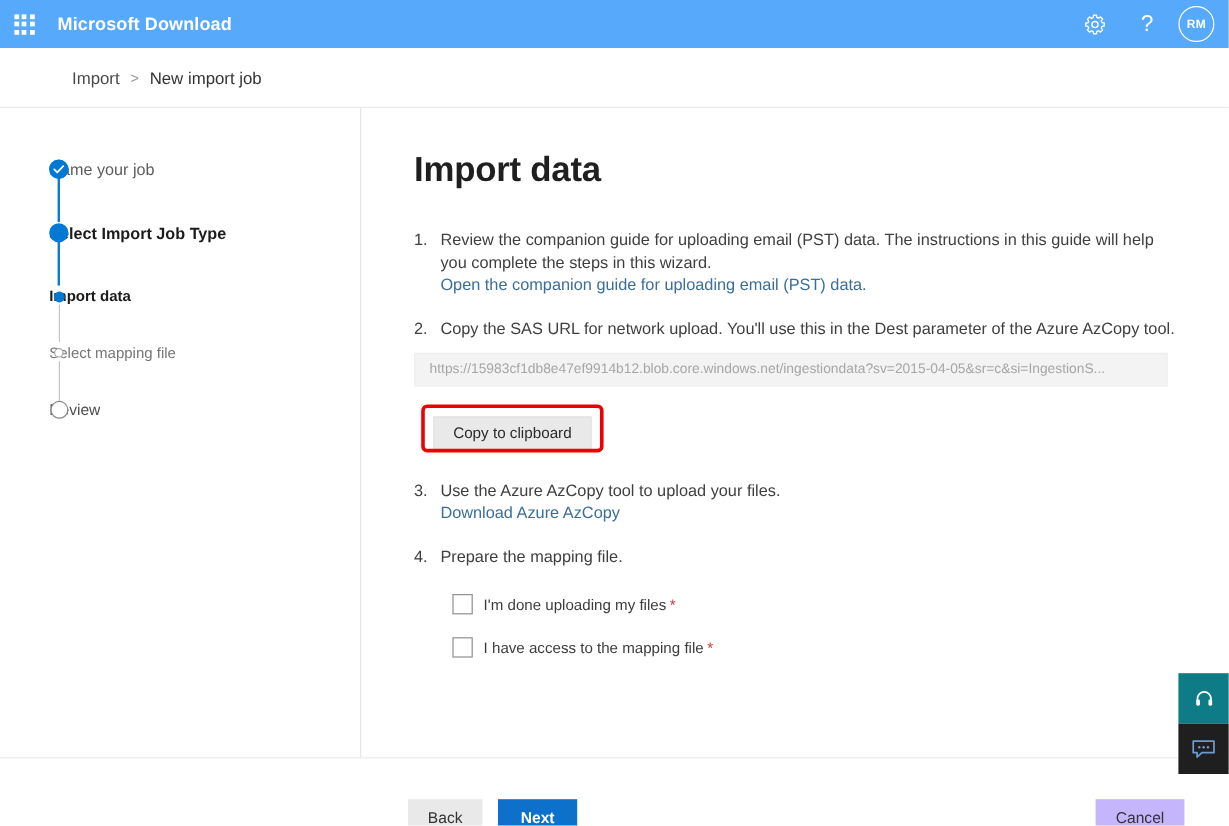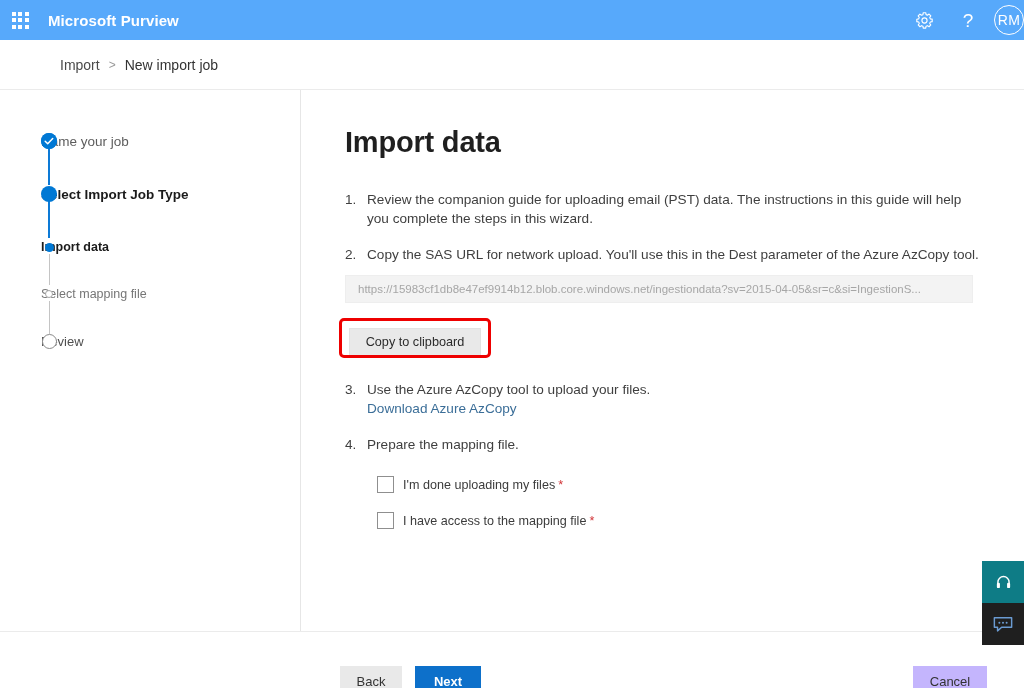--- a/index.html
+++ b/index.html
@@ -59,24 +59,24 @@
     cursor: pointer;
     color: #ffffff;
   }
   .suite-btn svg { display: block; }
   .qmark { font-size: 19px; color: #fff; line-height: 1; font-weight: 400; }
   .avatar {
     width: 30px; height: 30px;
     border-radius: 50%;
     border: 1.4px solid #ffffff;
     color: #ffffff;
-    font-size: 14px;
-    font-weight: 400;
-    display: flex; align-items: center; justify-content: center;
-    margin-left: 4px;
+    font-size: 10px;
+    font-weight: 700;
+    display: flex; align-items: center; justify-content: center;
+    margin-right: 12px; margin-left: 4px;
     letter-spacing: .3px;
     cursor: pointer;
   }
 
   
   .breadcrumb-bar {
     position: absolute;
     top: 41px; left: 0;
     width: 1024px; height: 49px;
     border-bottom: 1px solid #ebebeb;
@@ -235,21 +235,21 @@
     font-size: 11.5px;
     color: #a6a6a6;
     white-space: nowrap;
     overflow: hidden;
   }
 
   
   .copy-wrap {
     position: relative;
     width: 148px;
-    margin: 25px 0 24px 4px;
+    margin: 25px 0 24px 16px;
   }
   .copy-highlight {
     position: absolute;
     left: -10px; top: -10px;
     width: 152px; height: 40px;
     border: 3px solid #ee0000;
     border-radius: 5px;
     pointer-events: none;
   }
   .btn-copy {
@@ -353,21 +353,21 @@
         <i></i>
         <i></i>
         <i></i>
         <i></i>
         <i></i>
         <i></i>
         <i></i>
         <i></i>
     </div>
   </div>
-  <div class="suite-brand">Microsoft Purview</div>
+  <div class="suite-brand">Microsoft Download</div>
 
   <div class="suite-right">
     <div class="suite-btn">
       <svg width="19" height="19" viewBox="0 0 20 20">
         <path fill="none" stroke="#ffffff" stroke-width="1.2" d="M10 7.3a2.7 2.7 0 1 0 0 5.4 2.7 2.7 0 0 0 0-5.4z"></path>
         <path fill="none" stroke="#ffffff" stroke-width="1.2" stroke-linejoin="round" d="M8.7 1.8h2.6l.35 2.0a6.3 6.3 0 0 1 1.45.6l1.7-1.15 1.85 1.85-1.15 1.7c.26.46.46.95.6 1.45l2.0.35v2.6l-2.0.35a6.3 6.3 0 0 1-.6 1.45l1.15 1.7-1.85 1.85-1.7-1.15c-.46.26-.95.46-1.45.6l-.35 2.0H8.7l-.35-2.0a6.3 6.3 0 0 1-1.45-.6l-1.7 1.15-1.85-1.85 1.15-1.7a6.3 6.3 0 0 1-.6-1.45l-2.0-.35V8.7l2.0-.35c.14-.5.34-.99.6-1.45L3.35 5.2 5.2 3.35l1.7 1.15c.46-.26.95-.46 1.45-.6z"></path>
       </svg>
     </div>
     <div class="suite-btn">
       <span class="qmark">?</span>
@@ -434,20 +434,21 @@
 
 <div class="content">
   <div class="page-title">Import data</div>
 
   <ol class="steps-list">
 
     <li class="instr">
       <span class="num">1.</span>
       <span>Review the companion guide for uploading email (PST) data. The instructions in this guide will help you complete the steps in this wizard.</span>
       <br>
+      <a class="instr-link">Open the companion guide for uploading email (PST) data.</a>
     </li>
 
     <li class="instr">
       <span class="num">2.</span>
       <span>Copy the SAS URL for network upload. You'll use this in the Dest parameter of the Azure AzCopy tool.</span>
       <div class="sas-box">https://15983cf1db8e47ef9914b12.blob.core.windows.net/ingestiondata?sv=2015-04-05&amp;sr=c&amp;si=IngestionS...</div>
     </li>
 
     <div class="copy-wrap">
       <button class="btn-copy">Copy to clipboard</button>

